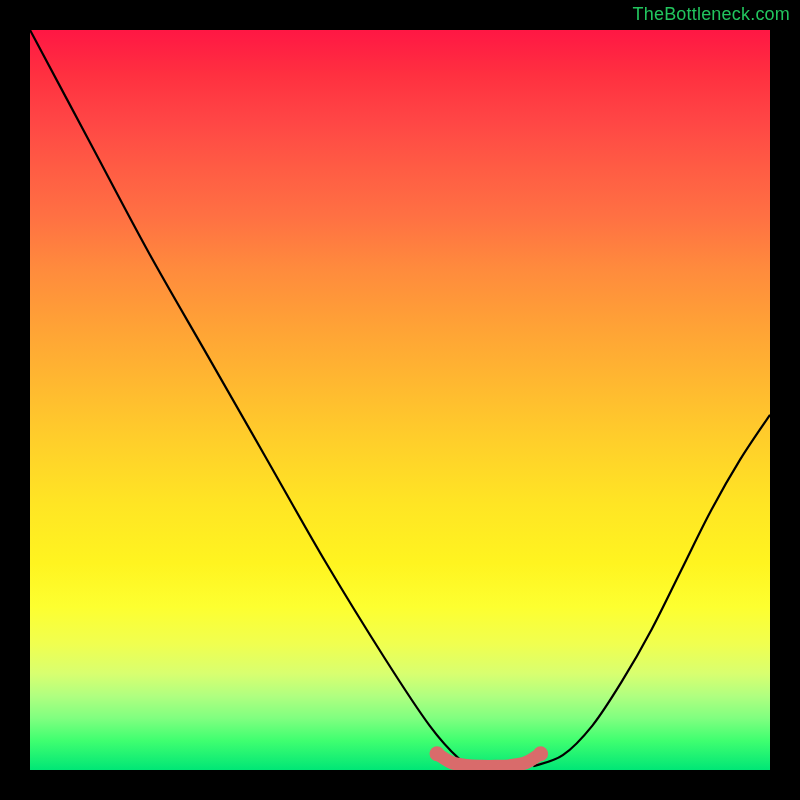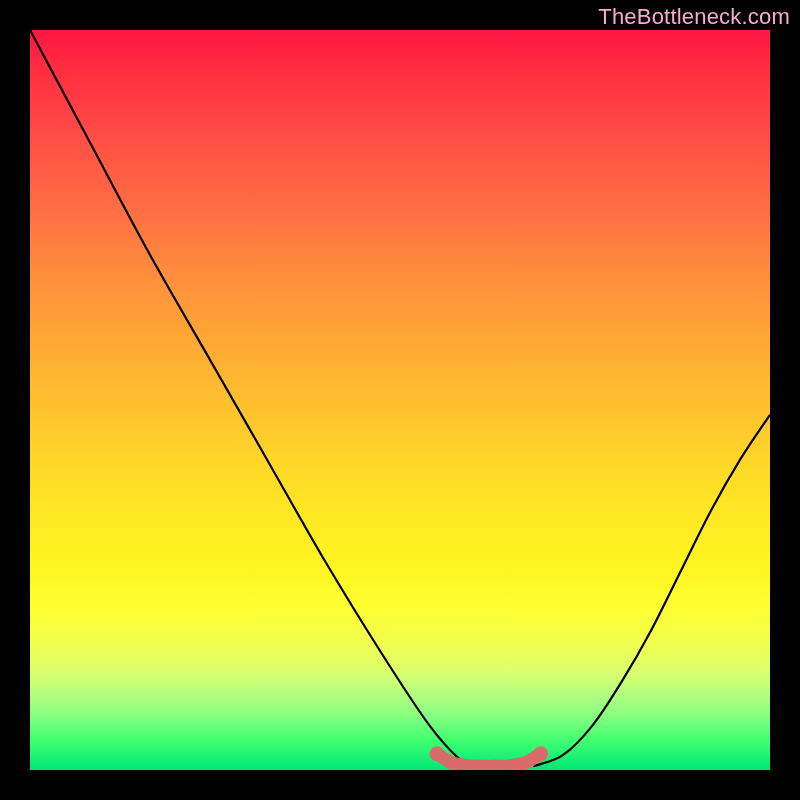--- a/index.html
+++ b/index.html
@@ -8,22 +8,22 @@
     height: 800px;
     background: #000;
     position: relative;
     overflow: hidden;
     font-family: Arial, sans-serif;
   }
   .watermark {
     position: absolute;
     top: 4px;
     right: 10px;
-    color: #f9a8d4;
-    font-size: 22px;
+    color: #22c55e;
+    font-size: 18px;
     font-weight: 500;
     z-index: 10;
     letter-spacing: 0.2px;
   }
   .plot-area {
     position: absolute;
     left: 30px;
     top: 30px;
     width: 740px;
     height: 740px;

